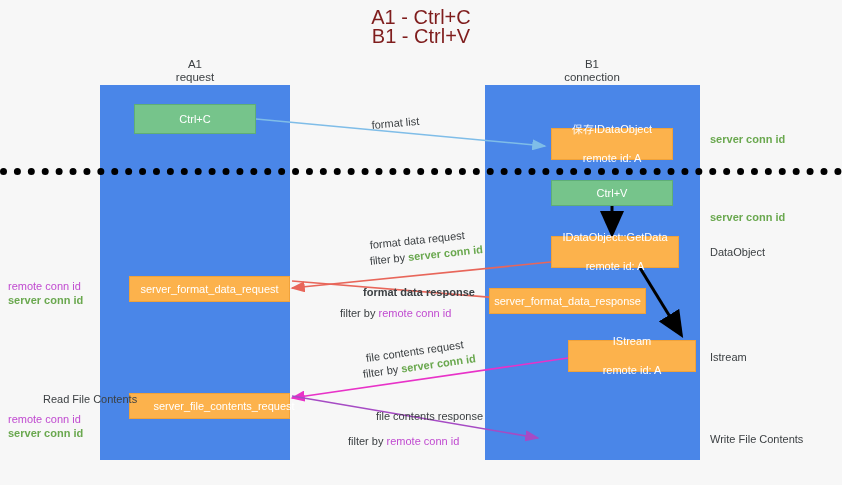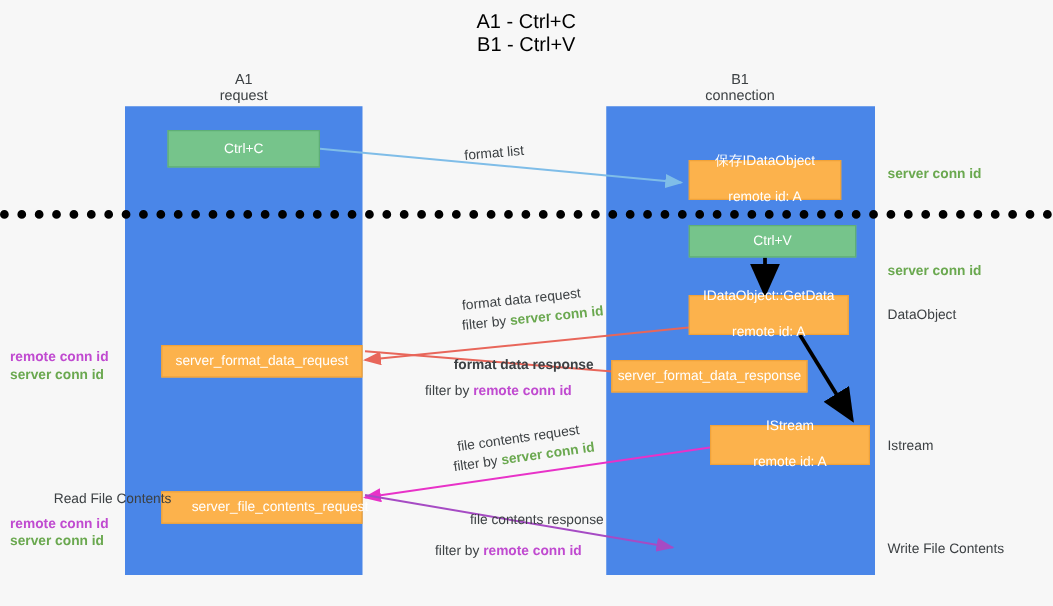--- a/index.html
+++ b/index.html
@@ -5,30 +5,30 @@
   html,body{margin:0;padding:0;}
   body{
     width:842px;height:485px;position:relative;overflow:hidden;
     background:#f7f7f7;
     font-family:"Liberation Sans","DejaVu Sans",sans-serif;
     color:#3c4043;
   }
   #stage{position:absolute;inset:0;}
   .lane{position:absolute;background:#4a86e8;}
   .lane-title{position:absolute;text-align:center;font-size:11.5px;line-height:13px;color:#3c4043;white-space:pre-line;}
-  .title{position:absolute;text-align:center;font-size:16px;line-height:19px;color:#000000;white-space:pre-line;}
+  .title{position:absolute;text-align:center;font-size:20px;line-height:19px;color:#7f1d1d;white-space:pre-line;}
   .box{position:absolute;display:flex;flex-direction:column;align-items:center;justify-content:center;
        font-size:11px;line-height:13px;color:#ffffff;text-align:center;box-sizing:border-box;}
   .box.green{background:#76c48b;border:1px solid #5fae76;}
   .box.orange{background:#fcb24c;border:1px solid #f0a23a;gap:16px;}
   .box .l2{font-size:11px;}
   .lbl{position:absolute;font-size:11px;line-height:14px;white-space:nowrap;}
   .lbl.dark{color:#3c4043;}
   .lbl.green{color:#6aa84f;font-weight:bold;}
-  .lbl.purple{color:#c04ad0;font-weight:bold;}
+  .lbl.purple{color:#c04ad0;font-weight:normal;}
   .rot{transform-origin:left top;}
   svg.ov{position:absolute;left:0;top:0;width:842px;height:485px;overflow:visible;}
   .dash{position:absolute;left:0;top:168px;width:842px;height:0;
         border-top:7px dotted #000;}
 </style>
 </head>
 <body>
 
 <div id="stage">
 
@@ -89,21 +89,21 @@
 
   <div class="box orange" style="left:129px;top:393px;width:161px;height:26px;padding-left:29px;">
     <span>server_file_contents_request</span>
   </div>
 
   <div class="box orange" style="left:551px;top:128px;width:122px;height:32px;">
     <span>保存IDataObject</span>
     <span class="l2">remote id: A</span>
   </div>
 
-  <div class="box green" style="left:551px;top:180px;width:134px;height:26px;">
+  <div class="box green" style="left:551px;top:180px;width:122px;height:26px;">
     <span>Ctrl+V</span>
   </div>
 
   <div class="box orange" style="left:551px;top:236px;width:128px;height:32px;">
     <span>IDataObject::GetData</span>
     <span class="l2">remote id: A</span>
   </div>
 
   <div class="box orange" style="left:489px;top:288px;width:157px;height:26px;">
     <span>server_format_data_response</span>

